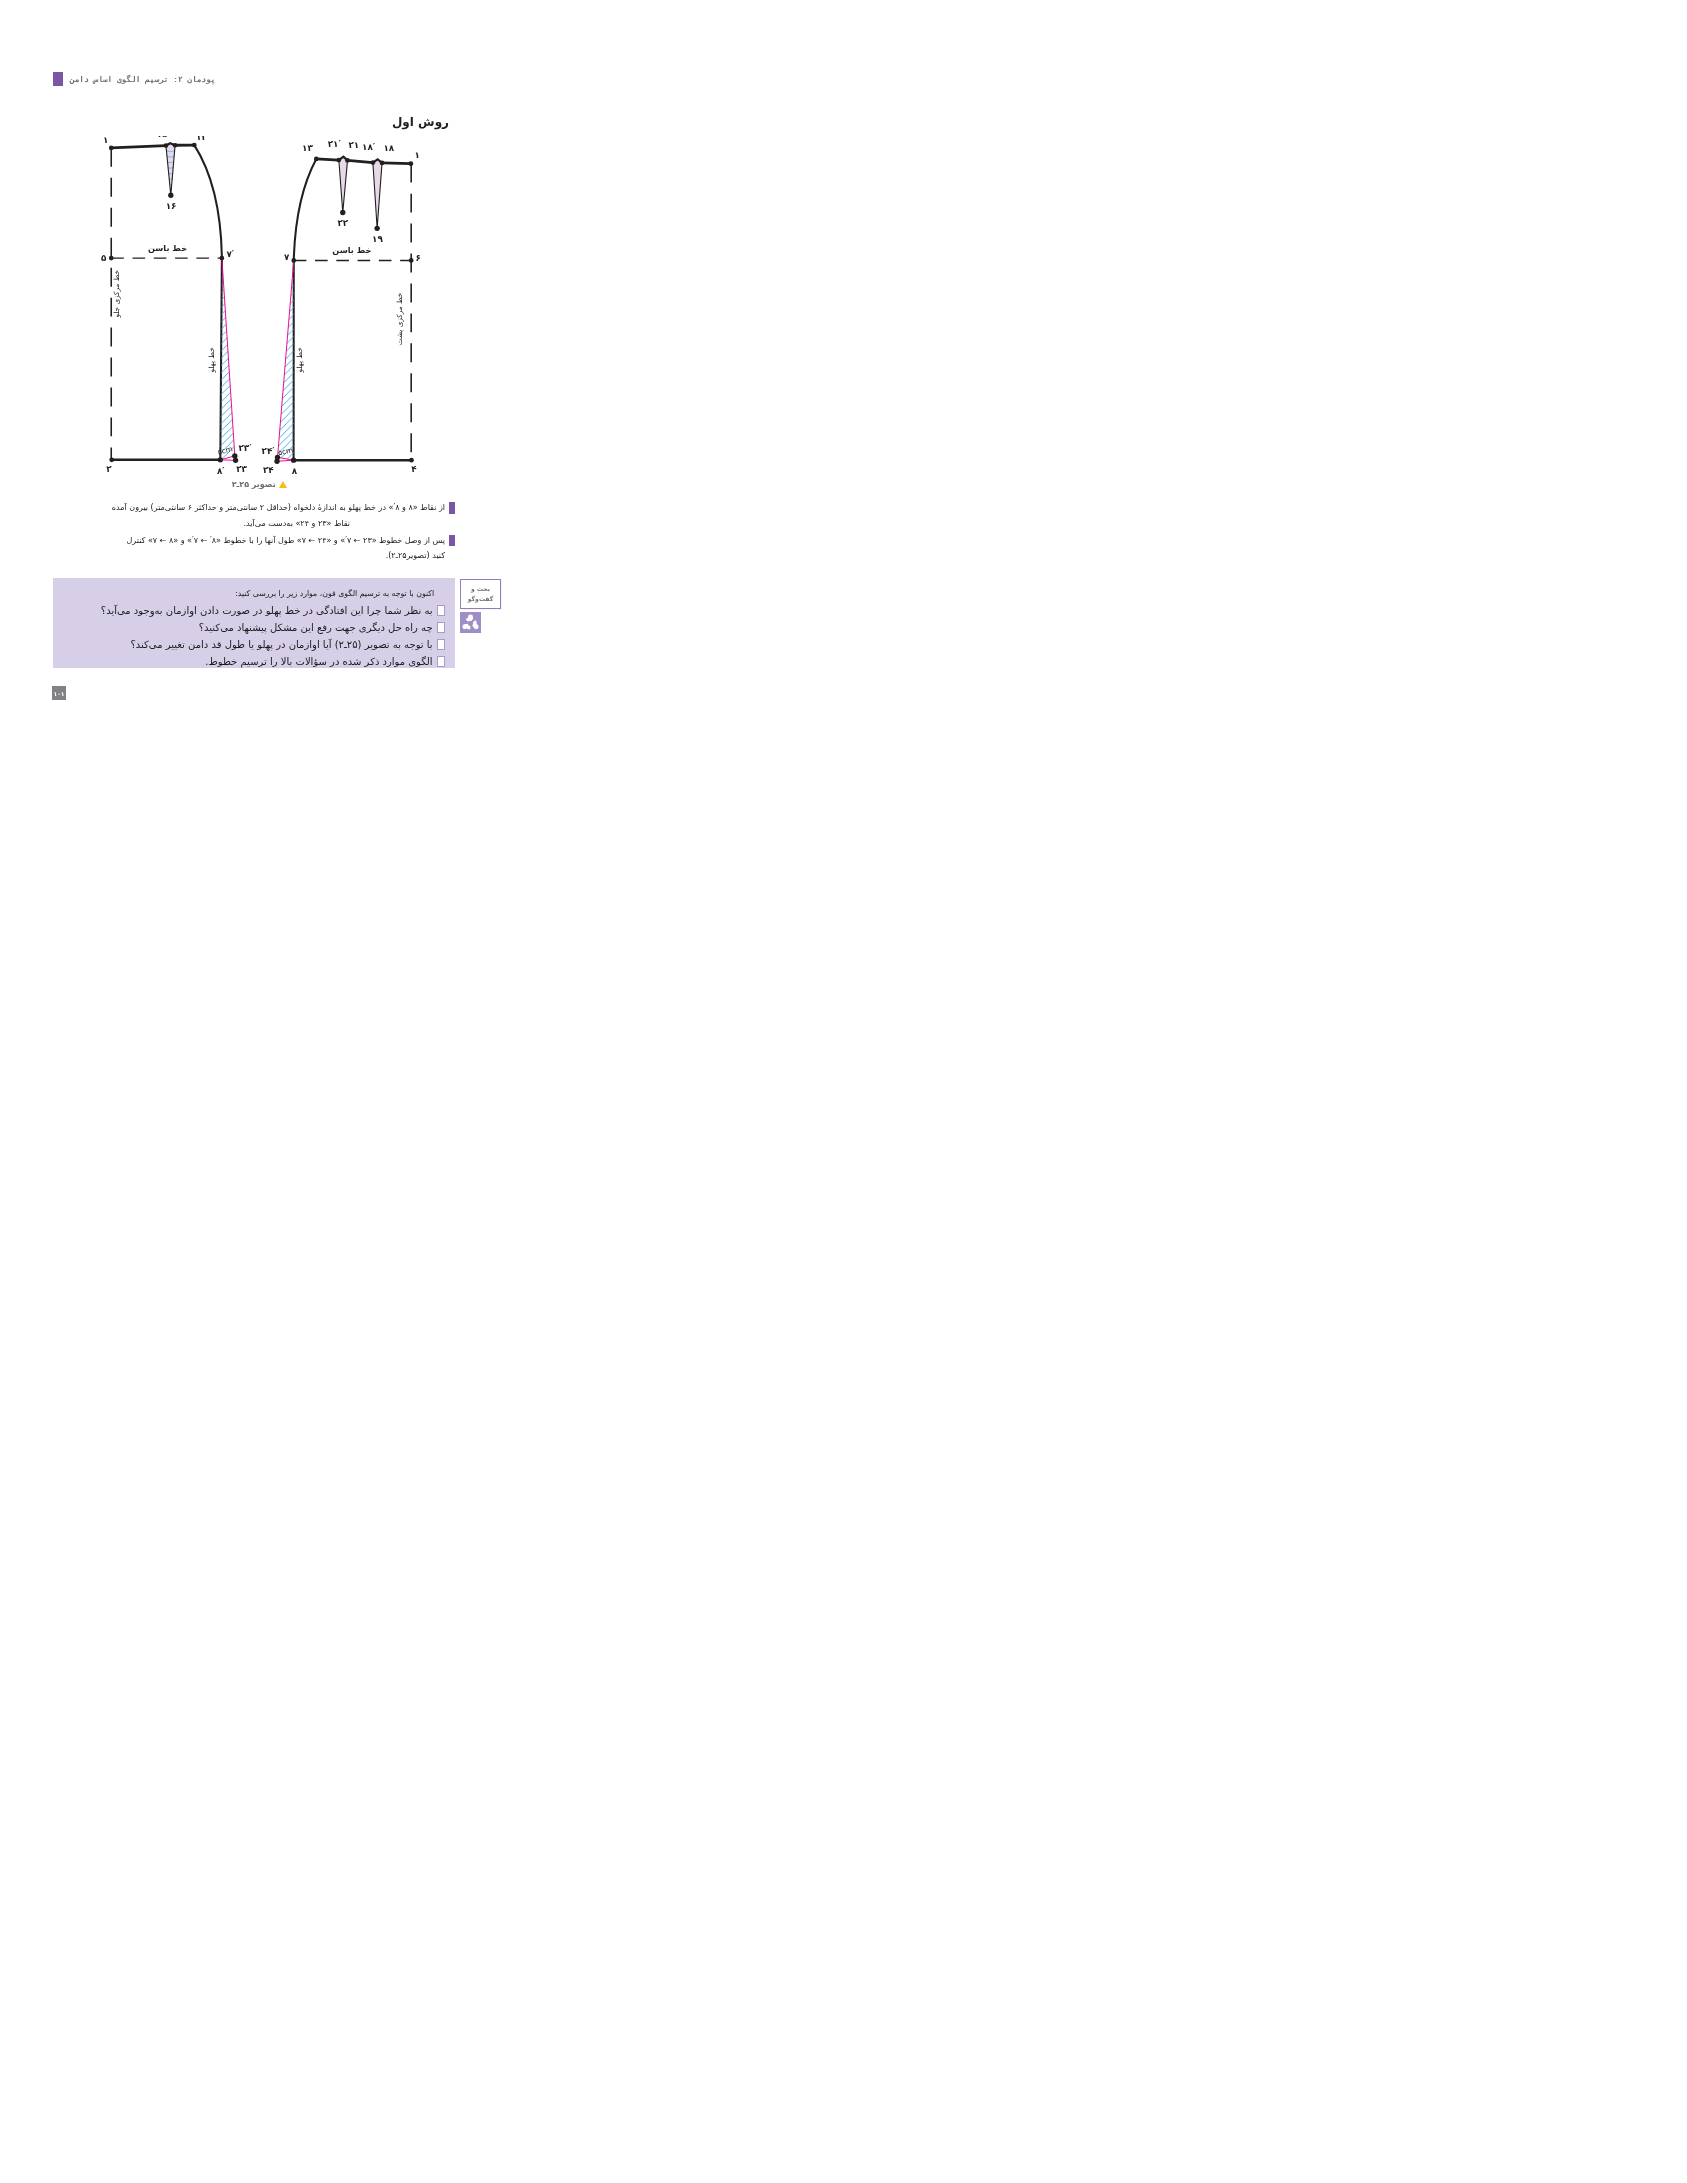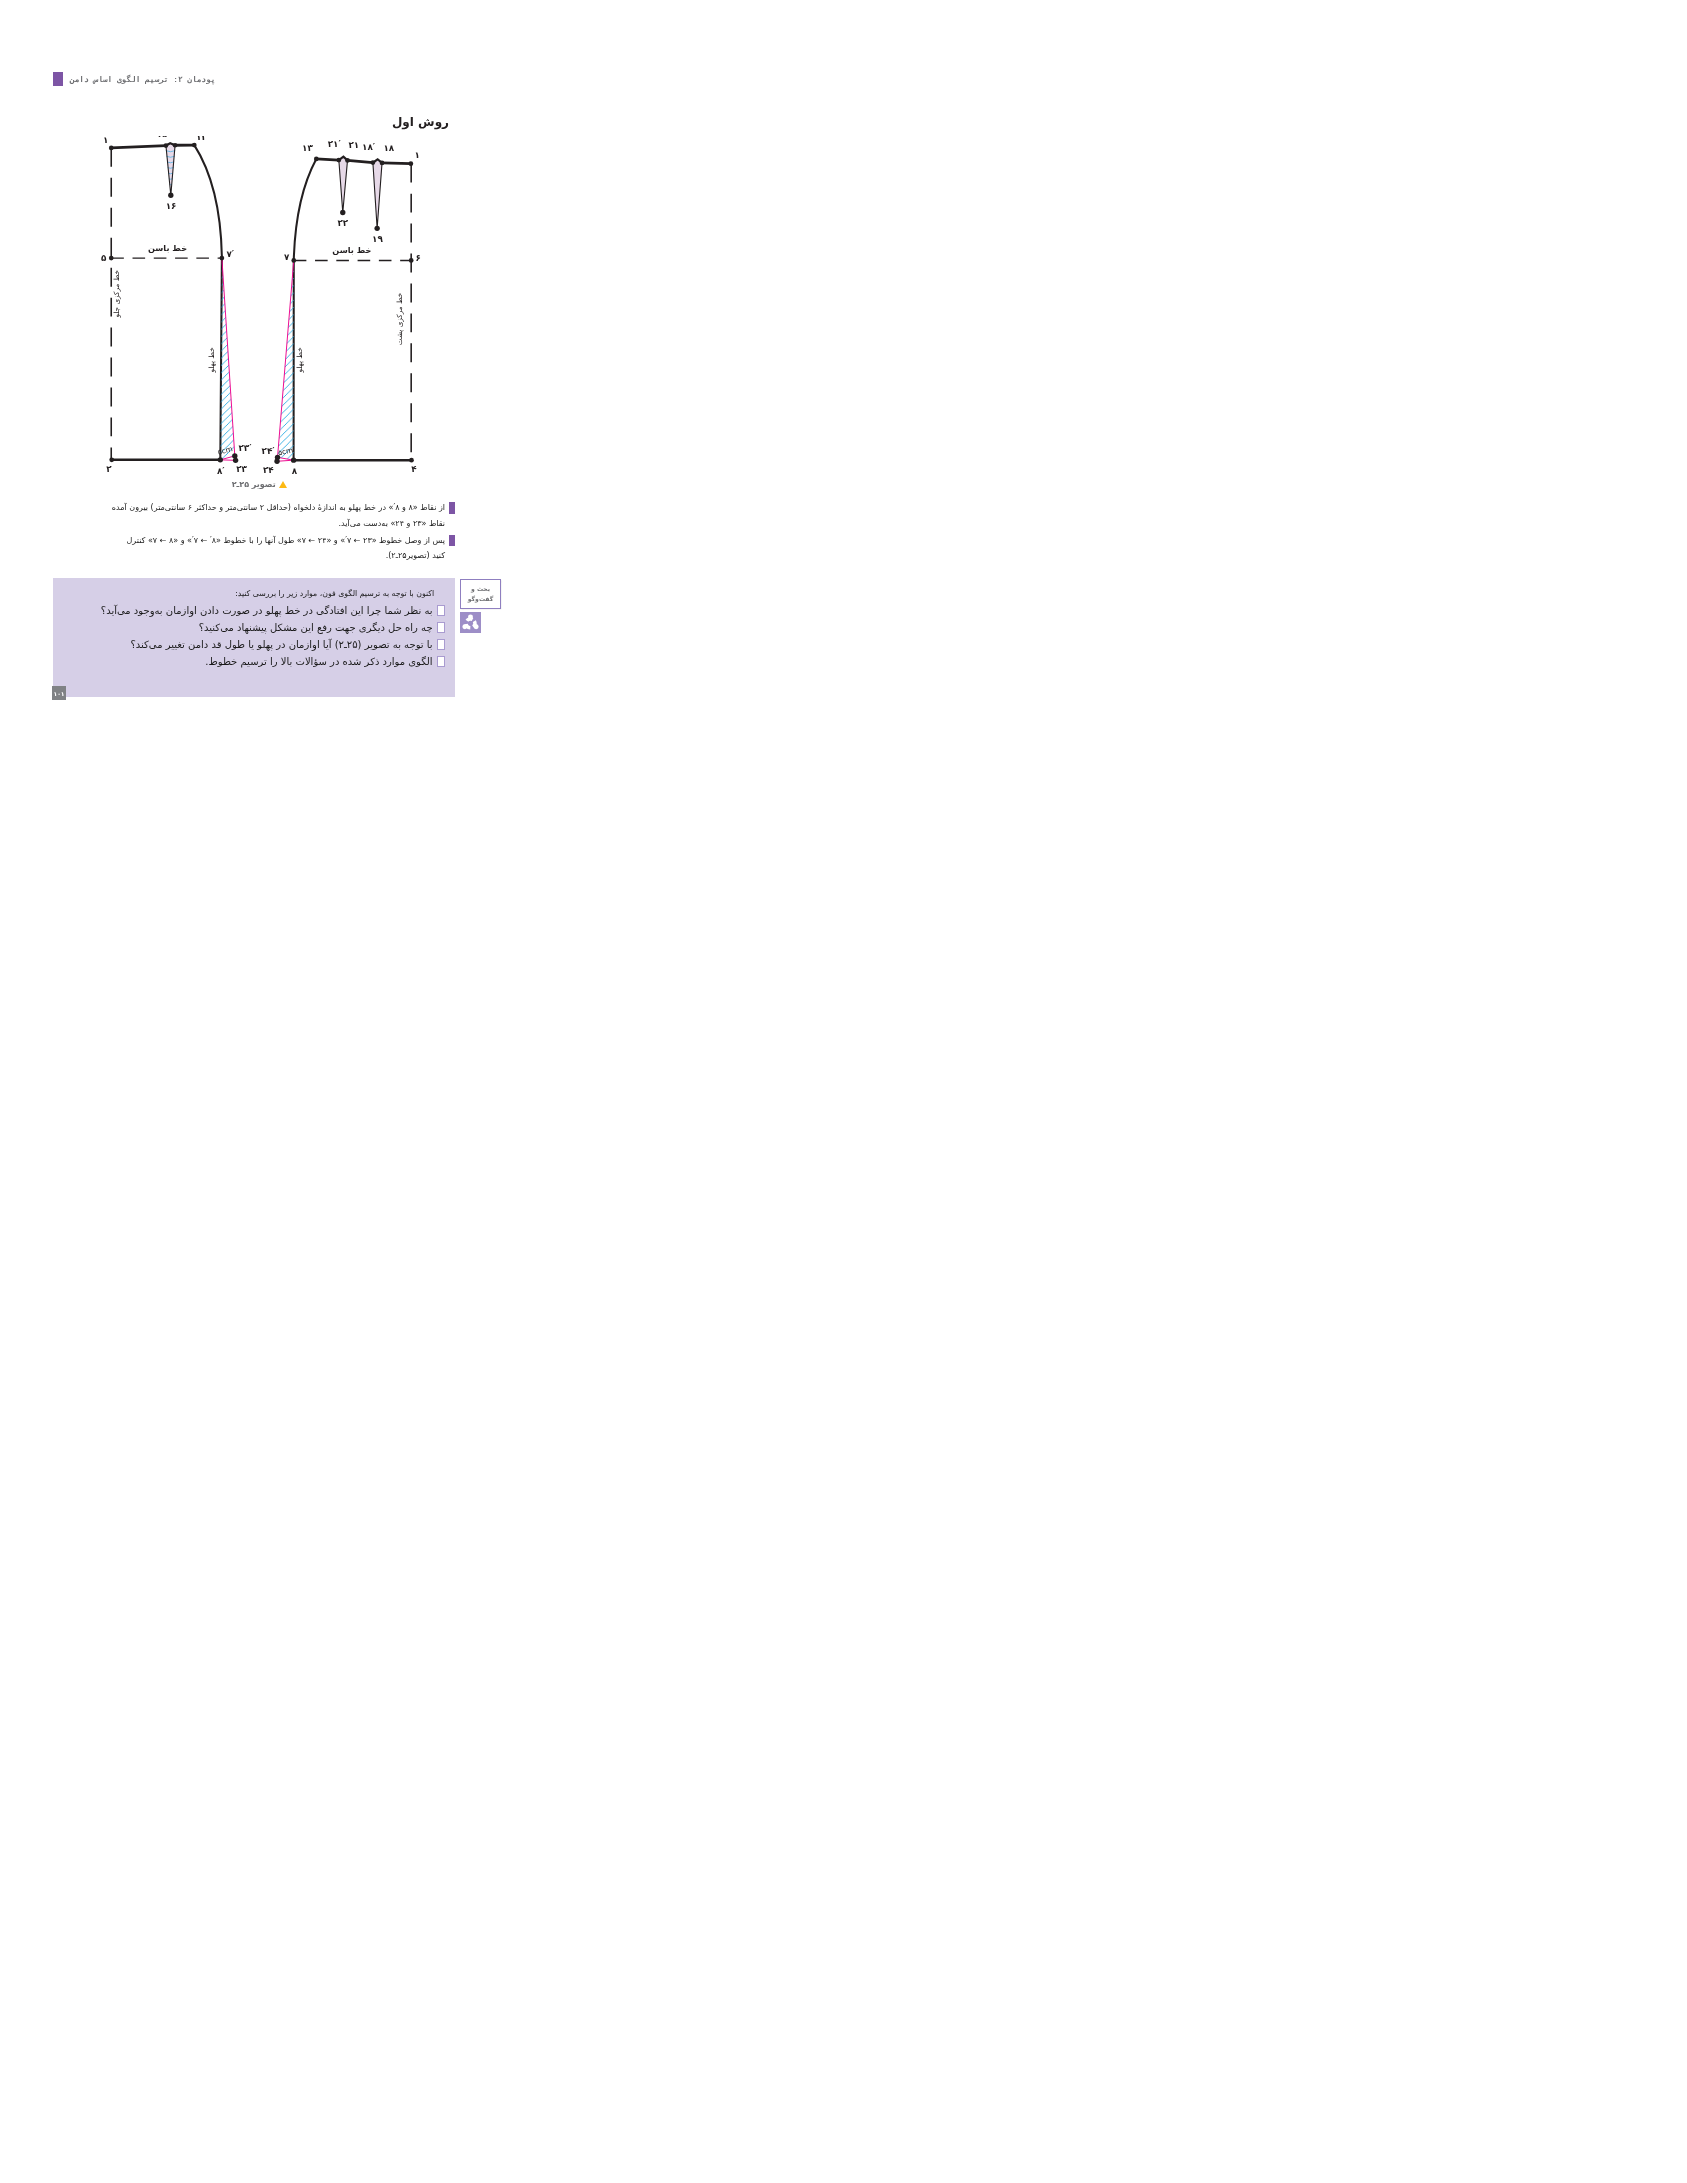--- a/index.html
+++ b/index.html
@@ -19,23 +19,23 @@
   .fig-caption{position:absolute;left:188px;top:480px;width:99px;direction:rtl;
     display:flex;align-items:center;gap:3.3px;}
   .caption-triangle{width:0;height:0;border-left:4.3px solid transparent;
     border-right:4.3px solid transparent;border-bottom:7.6px solid #fdb913;}
   .caption-text{color:#6d6e71;font-weight:bold;font-size:8px;white-space:nowrap;text-align:center;}
   
   .bullets{position:absolute;left:53px;top:500px;width:402px;direction:rtl;color:#1a1a1a;}
   .bullet{display:flex;gap:4.3px;align-items:flex-start;margin-bottom:1.4px;text-align:right;}
   .bullet-square{flex:0 0 auto;width:5.7px;height:11.3px;background:#7d55a5;margin-top:2.4px;}
   .bullet-text{font-size:8px;line-height:15.6px;}
-  .bullet-line2-indent{}
-  
-  .discussion-box{position:absolute;left:53px;top:578px;width:402px;height:119px;
+  .bullet-line2-indent{margin-right:95px;}
+  
+  .discussion-box{position:absolute;left:53px;top:578px;width:402px;height:90px;
     background:#d6cfe7;direction:rtl;color:#1a1a1a;box-sizing:border-box;
     padding:6.6px 10.4px 0 10.4px;}
   .disc-intro{font-size:7.8px;line-height:17px;margin-right:10.4px;}
   .disc-item{display:flex;gap:4.3px;align-items:flex-start;font-size:10px;line-height:17px;}
   .disc-checkbox{flex:0 0 auto;width:5.7px;height:9px;background:#ffffff;
     border:0.9px solid #a99bd0;margin-top:3.8px;}
   
   .disc-label-box{position:absolute;left:460px;top:579px;width:39px;height:28px;
     background:#ffffff;border:0.9px solid #8f7fc0;box-shadow:0.9px 1.4px 1.4px rgba(0,0,0,0.18);
     display:flex;flex-direction:column;align-items:center;justify-content:center;

